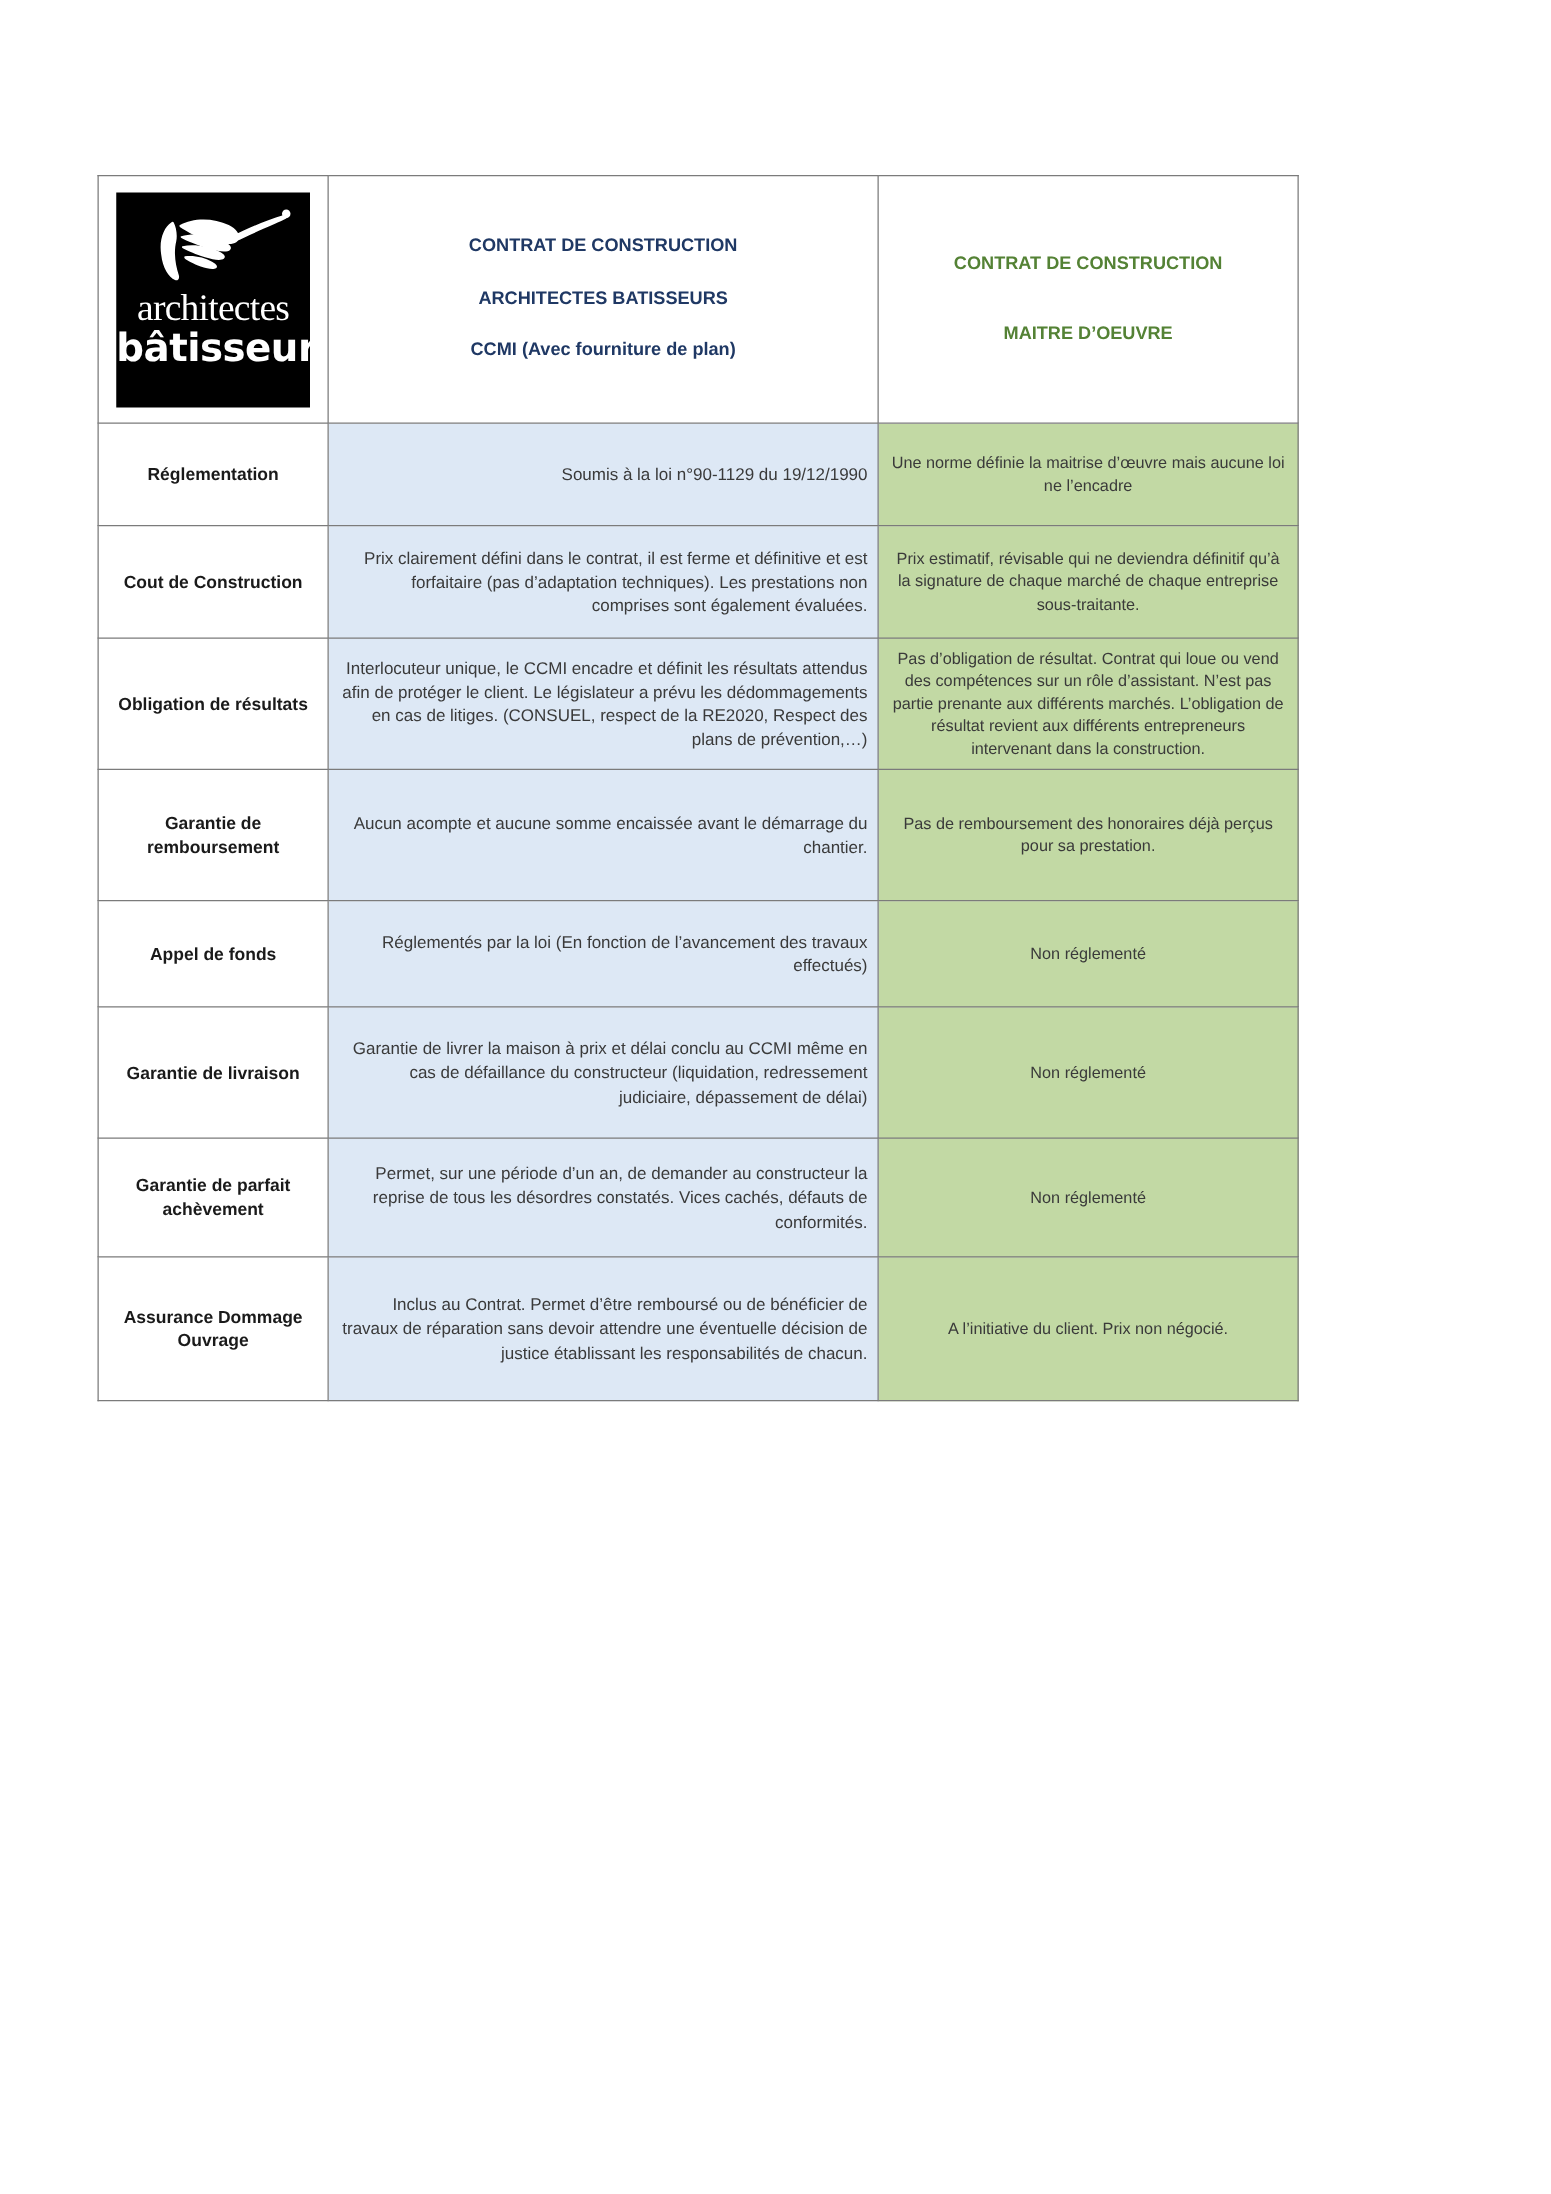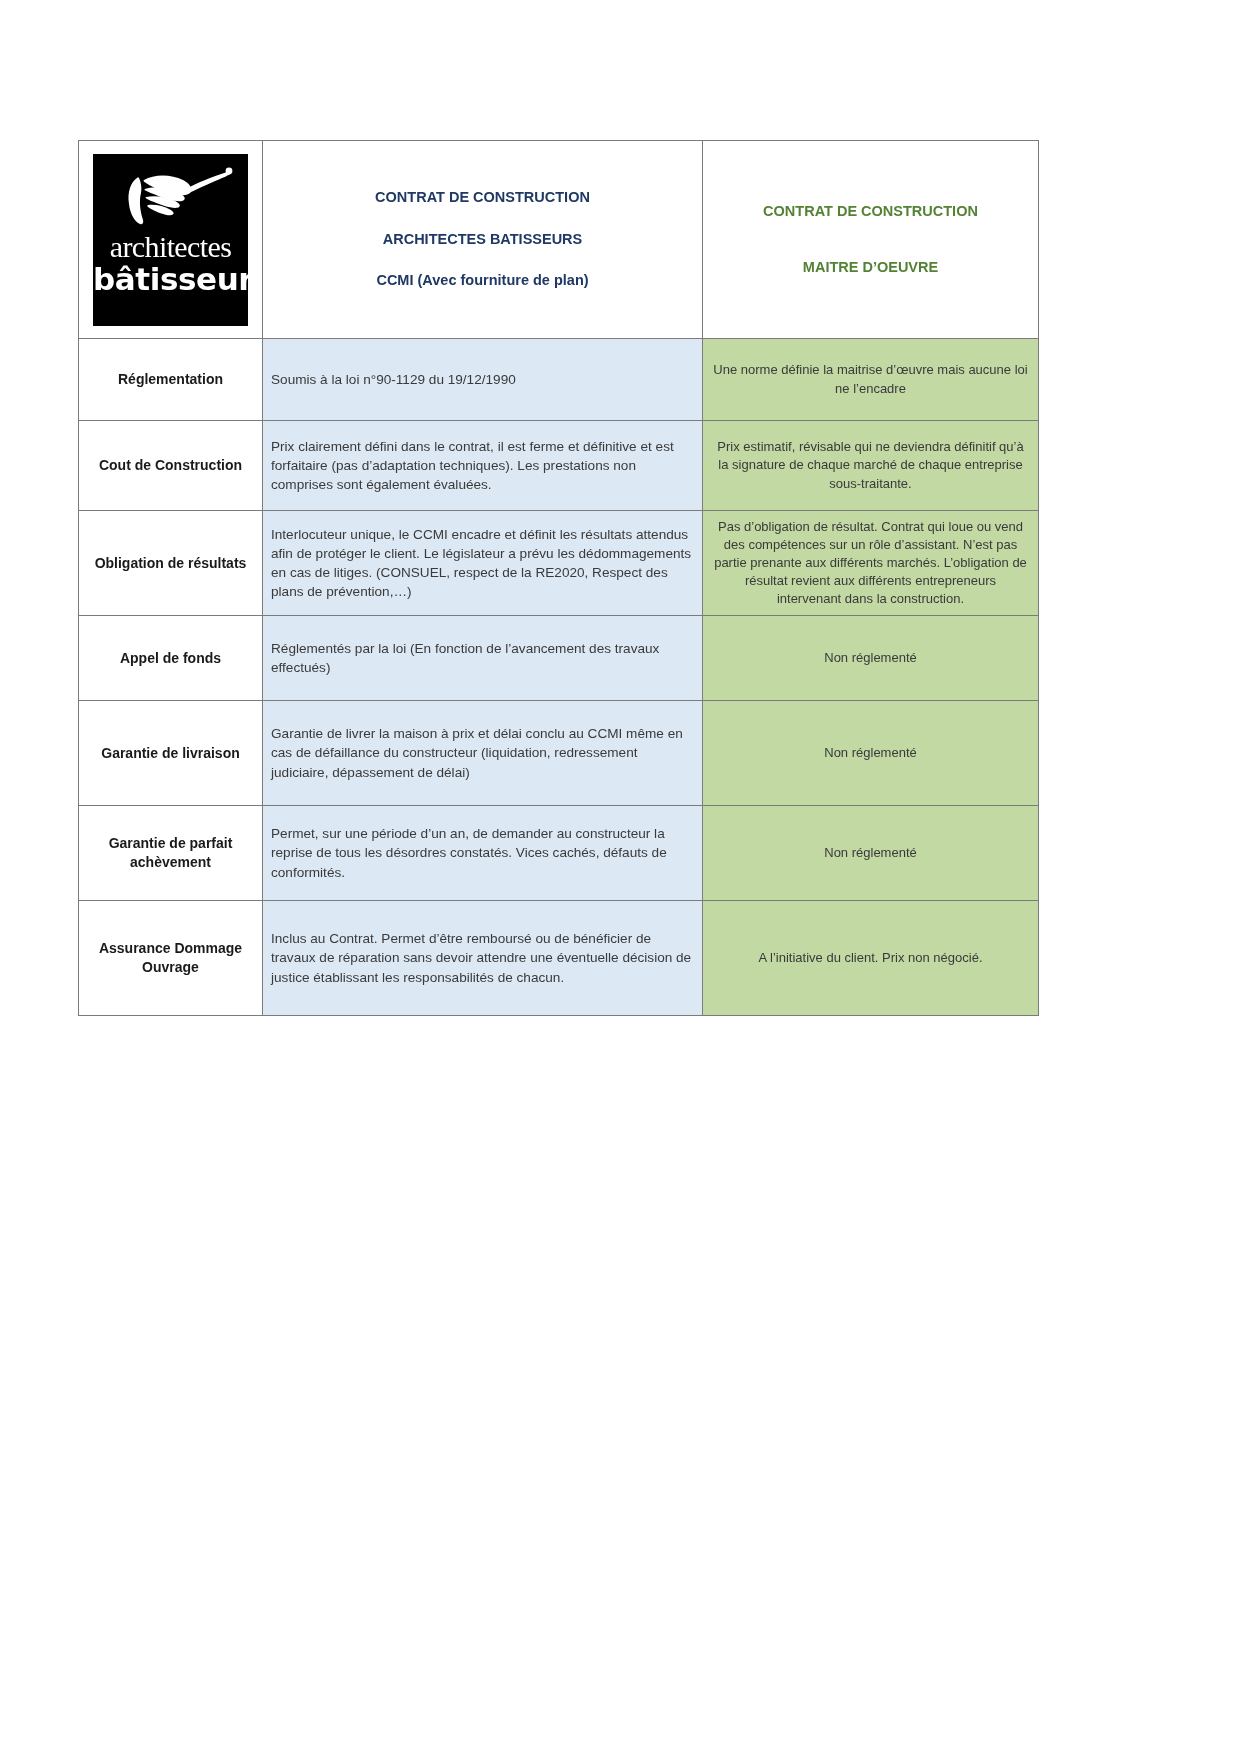--- a/index.html
+++ b/index.html
@@ -113,21 +113,21 @@
   .cell-label {
     background: #ffffff;
     text-align: center;
     font-weight: bold;
     font-size: 14px;
     line-height: 1.35;
     color: #1a1a1a;
   }
   .cell-ccmi {
     background: #dde8f5;
-    text-align: left;
+    text-align: right;
     font-size: 13.6px;
     line-height: 1.4;
     color: #3a3a3a;
   }
   .cell-moe {
     background: #c2d9a4;
     text-align: center;
     font-size: 13px;
     line-height: 1.4;
     color: #3a3a3a;
@@ -205,20 +205,31 @@
           <td class="cell-label">
             <p>Obligation de résultats</p>
           </td>
           <td class="cell-ccmi">
             <p>Interlocuteur unique, le CCMI encadre et définit les résultats attendus afin de protéger le client. Le législateur a prévu les dédommagements en cas de litiges. (CONSUEL, respect de la RE2020, Respect des plans de prévention,…)</p>
           </td>
           <td class="cell-moe">
             <p>Pas d’obligation de résultat. Contrat qui loue ou vend des compétences sur un rôle d’assistant. N’est pas partie prenante aux différents marchés. L’obligation de résultat revient aux différents entrepreneurs intervenant dans la construction.</p>
           </td>
         </tr>
+        <tr style="height: 105px;">
+          <td class="cell-label">
+            <p>Garantie de remboursement</p>
+          </td>
+          <td class="cell-ccmi">
+            <p>Aucun acompte et aucune somme encaissée avant le démarrage du chantier.</p>
+          </td>
+          <td class="cell-moe">
+            <p>Pas de remboursement des honoraires déjà perçus pour sa prestation.</p>
+          </td>
+        </tr>
         <tr style="height: 85px;">
           <td class="cell-label">
             <p>Appel de fonds</p>
           </td>
           <td class="cell-ccmi">
             <p>Réglementés par la loi (En fonction de l’avancement des travaux effectués)</p>
           </td>
           <td class="cell-moe">
             <p>Non réglementé</p>
           </td>

